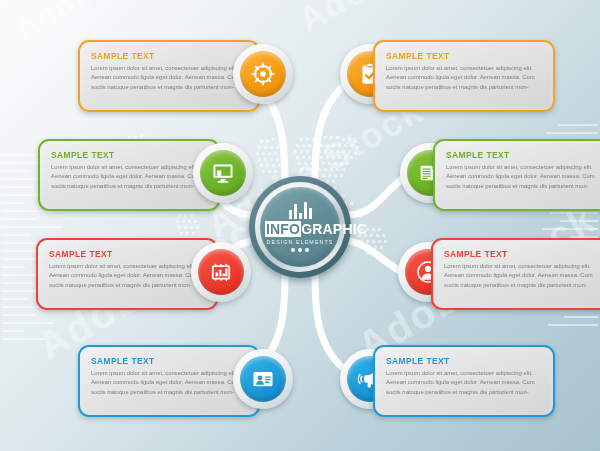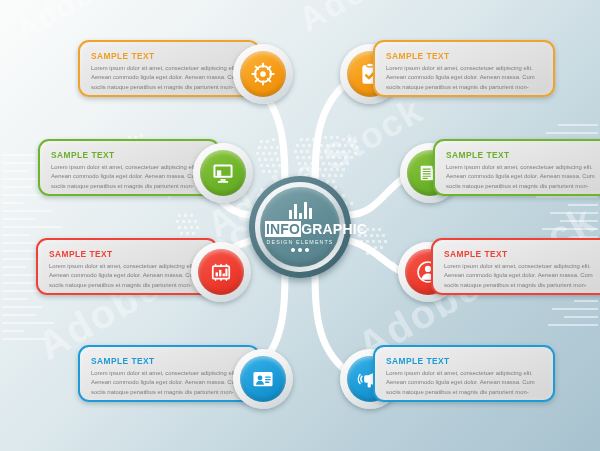--- a/index.html
+++ b/index.html
@@ -38,21 +38,21 @@
   .hub-bars{display:flex;align-items:flex-end;gap:2px;height:17px;margin-bottom:3px;}
   .hub-bars i{display:block;width:3px;background:#ffffff;border-radius:.5px;}
   .hub-title{font-size:14px;font-weight:bold;letter-spacing:.2px;color:#ffffff;line-height:1;margin-left:32px;}
   .hub-title .hl{background:#ffffff;color:#5d8791;padding:0 1px;}
   .hub-sub{font-size:5.3px;color:#eef5f6;letter-spacing:1.1px;margin-top:2.5px;}
   .hub-dots{display:flex;gap:3px;margin-top:3px;}
   .hub-dots i{width:4px;height:4px;border-radius:50%;background:#ffffff;display:block;}
 
   
   .node{position:absolute;}
-  .card{position:absolute;top:0;width:182px;height:57px;border-radius:11px;
+  .card{position:absolute;top:0;width:182px;height:72px;border-radius:11px;
     border:2.4px solid #ccc;box-sizing:border-box;
     background:linear-gradient(160deg,#f3f3f3 0%,#e4e4e4 45%,#d8d8d8 100%);
     box-shadow:0 2px 5px rgba(60,80,90,.3);}
   .card-inner{position:absolute;left:3px;top:3px;right:3px;bottom:3px;border-radius:8px;
     background:linear-gradient(160deg,#efefef 0%,#e2e2e2 50%,#d6d6d6 100%);
     padding:6px 8px;box-sizing:border-box;overflow:hidden;}
   .card-title{font-size:8.4px;font-weight:bold;letter-spacing:.45px;margin:0 0 2.5px 0;}
   .card-body{font-size:5.9px;line-height:1.62;color:#7d7d7d;margin:0;}
 
   .icon-wrap{position:absolute;top:4px;width:60px;height:60px;border-radius:50%;

